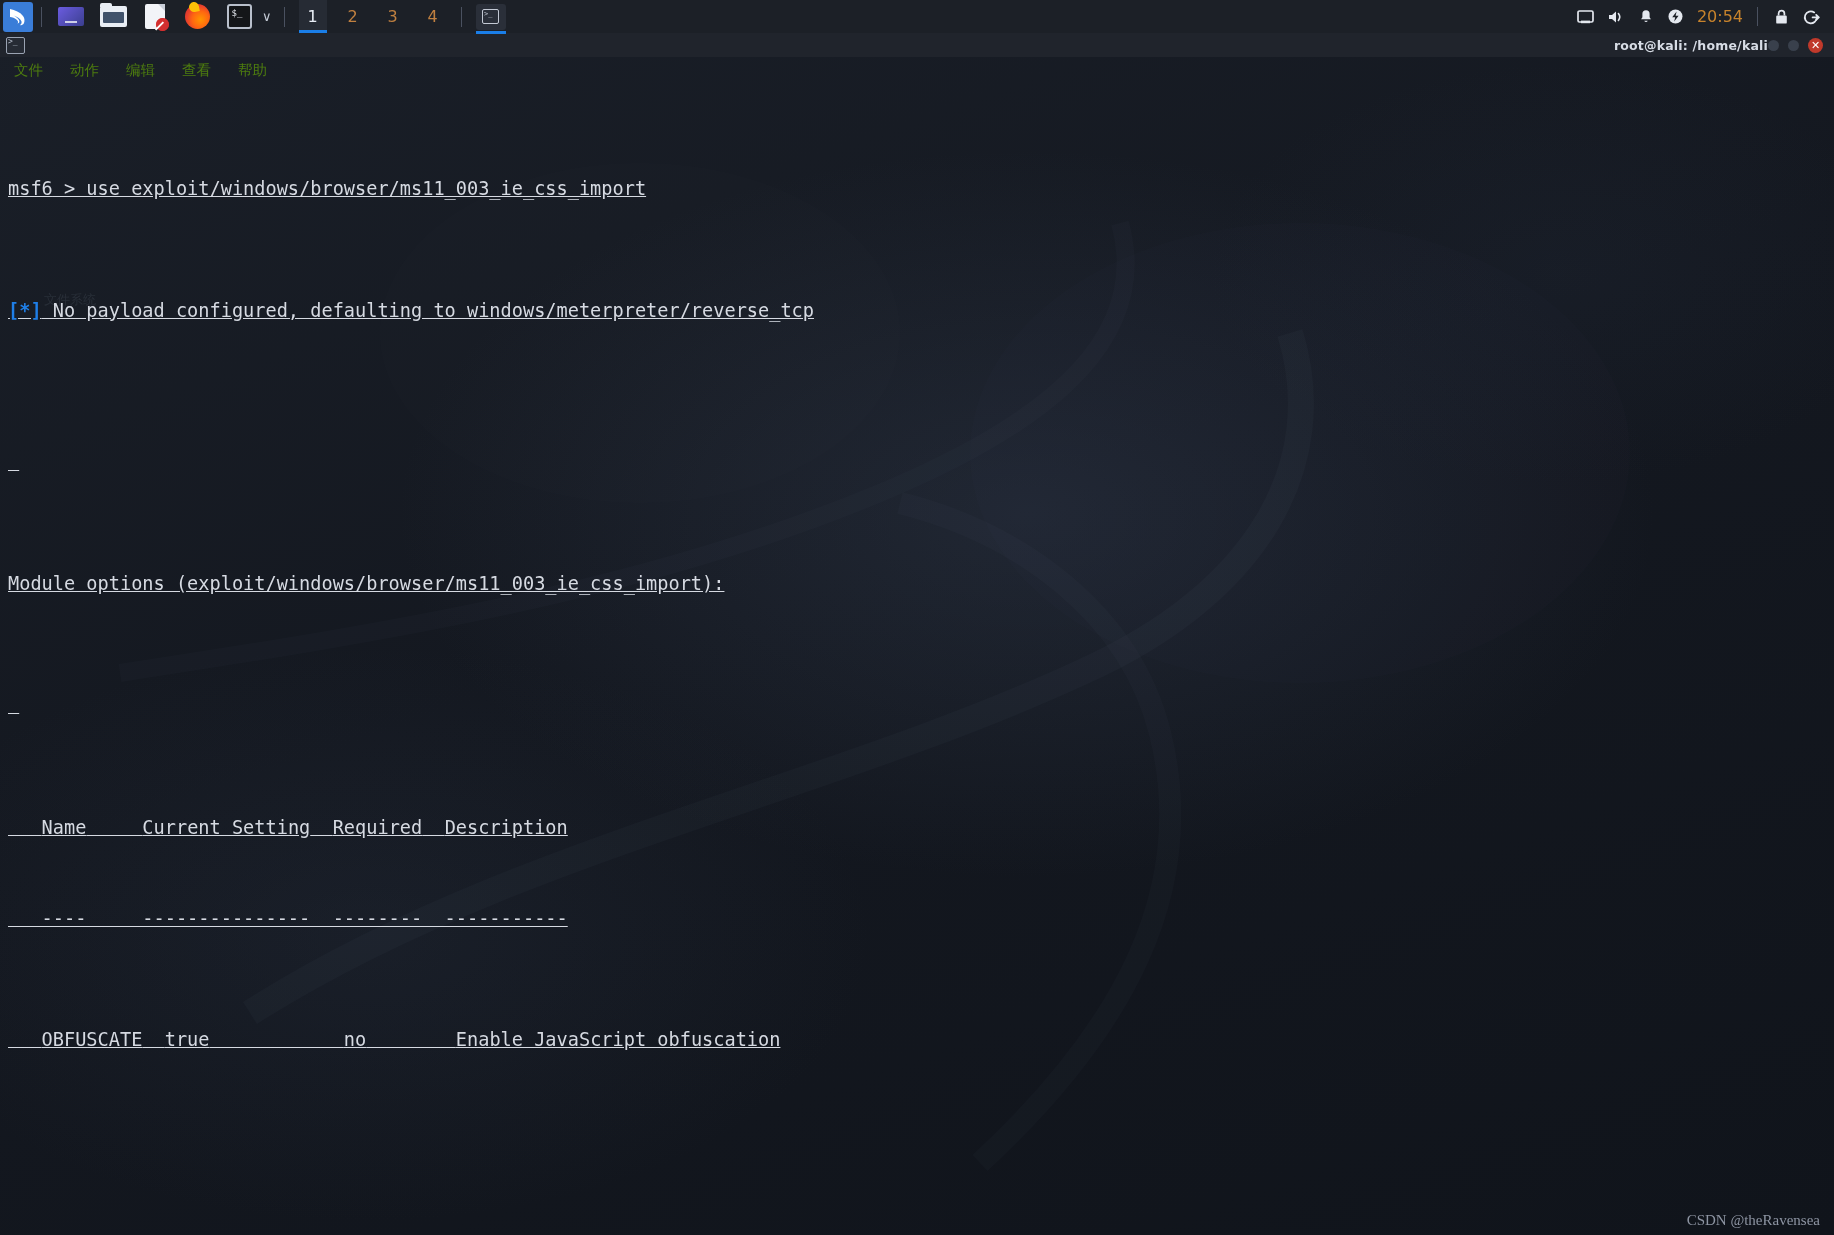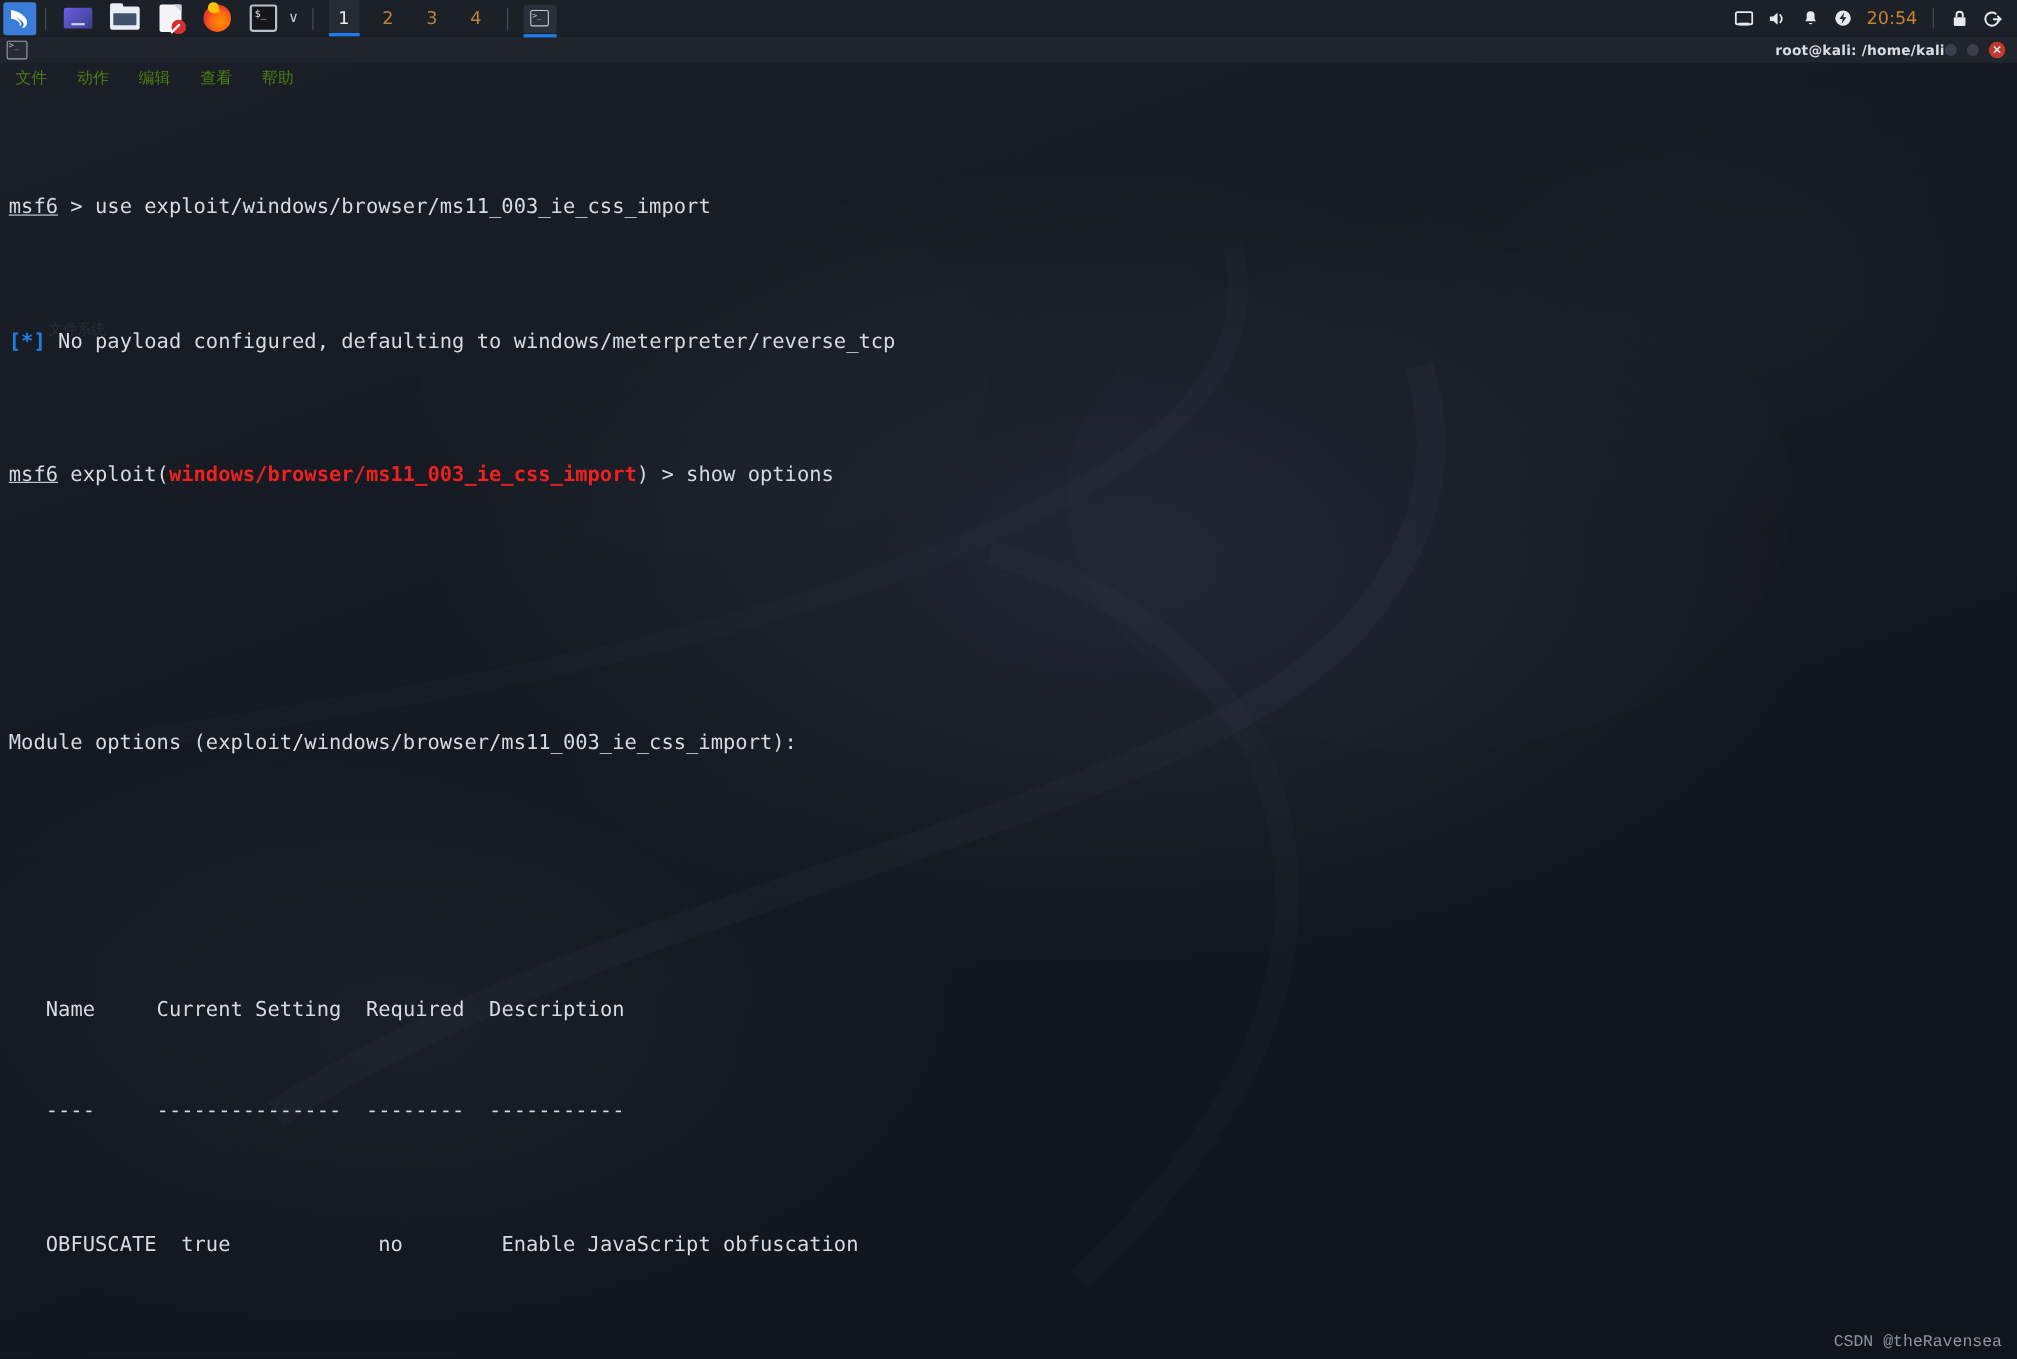--- a/index.html
+++ b/index.html
@@ -242,31 +242,31 @@
     top:50px; left:0; right:0; bottom:0;
     padding-left:8px;
     z-index:5;
     font-family:"DejaVu Sans Mono","Liberation Mono",monospace;
     font-size:18.6px;
     line-height:30.4px;
     color:#d6dae2;
     white-space:pre;
     letter-spacing:0px;
   }
-  .line{ height:30.4px; }
+  .line{ height:30.4px;text-decoration:underline; }
   .u    { text-decoration:underline; }
   .red  { color:#ef2020; font-weight:bold; }
   .blue { color:#1f7fe8; font-weight:bold; }
   .watermark{
     position:absolute;
     right:14px;
     bottom:6px;
     color:#8d94a2;
     font-size:15px;
-    font-family:Liberation Mono, monospace;
+    font-family:Liberation Serif, serif;
     z-index:9;
   }
   .desktop-ghost{
     position:absolute;
     color:rgba(150,160,180,0.13);
     font-size:13px;
     font-family:"DejaVu Sans",sans-serif;
     z-index:4;
     text-align:center;
   }
@@ -401,21 +401,20 @@
     <div class="menu-item">查看</div>
     <div class="menu-item">帮助</div>
   </div>
 
   <div class="term-body">
 
     <div class="line"><span class="u">msf6</span><span> &gt; use exploit/windows/browser/ms11_003_ie_css_import</span></div>
 
     <div class="line"><span class="blue">[*]</span><span> No payload configured, defaulting to windows/meterpreter/reverse_tcp</span></div>
 
-    <div class="line"><span class="u">msf6</span><span> exploit(</span><span class="red">windows/browser/ms11_003_ie_css_import</span><span>) &gt; show options</span></div>
 
     <div class="line"> </div>
 
     <div class="line">Module options (exploit/windows/browser/ms11_003_ie_css_import):</div>
 
     <div class="line"> </div>
 
     <div class="line">   <span>Name</span>     <span>Current Setting</span>  <span>Required</span>  <span>Description</span></div>
     <div class="line">   ----     ---------------  --------  -----------</div>
 

